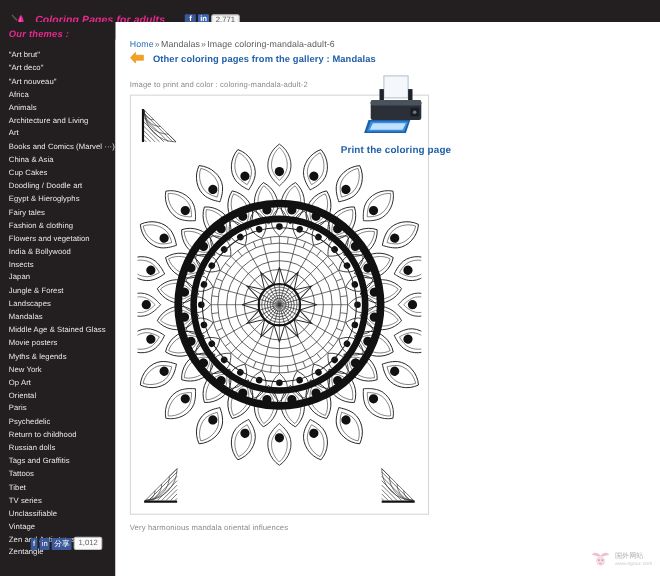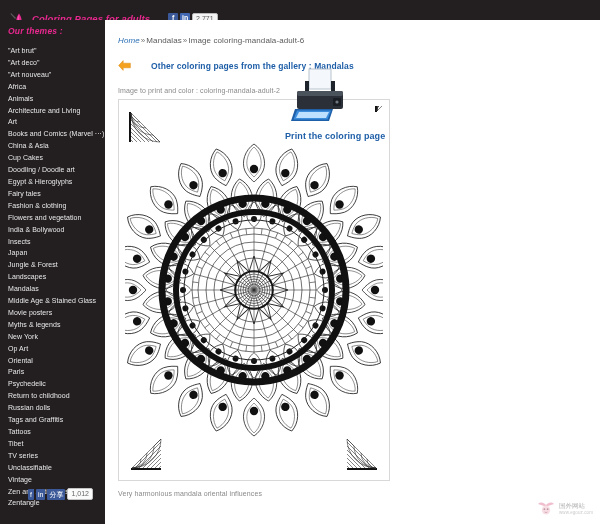--- a/index.html
+++ b/index.html
@@ -50,25 +50,25 @@
     display: block; color: #e9e9e9; font-size: 7px; line-height: 11.9px;
     text-decoration: none; white-space: nowrap; letter-spacing: .05px;
   }
 
   
   .content {
     position: absolute; left: 105px; top: 20px; width: 495px; height: 504px;
     background: #fff; padding: 16px 0 0 13px;
   }
   .breadcrumb { font-size: 8px; color: #5a5a5a; letter-spacing: .1px; }
-  .breadcrumb a { color: #2a6fb5; text-decoration: none; font-style: italic; }
+  .breadcrumb a { color: #2a6fb5; text-decoration: none; }
   .breadcrumb .sep { color: #777; margin: 0 1px; }
 
   .gallery-link-row {
-    display: flex; align-items: center; gap: 20px; margin-top: 15px;
+    display: flex; align-items: center; gap: 8px; margin-top: 2px;
   }
   .arrow-left-icon { width: 13px; height: 11px; display: block; flex: none; }
   .gallery-link {
     color: #1f5fa8; font-size: 8.5px; font-weight: bold; text-decoration: none;
     letter-spacing: .1px;
   }
 
   .image-caption-top {
     font-size: 7px; color: #8a8a8a; margin-top: 16px; letter-spacing: .1px;
   }
@@ -81,21 +81,21 @@
   }
   .mandala { display: block; }
 
   .image-caption-bottom {
     font-size: 7px; color: #8a8a8a; margin-top: 9px; letter-spacing: .1px;
   }
 
   
   .print-block {
     position: absolute; left: 285px; top: 67px; width: 150px;
-    display: flex; flex-direction: column; align-items: flex-start;
+    display: flex; flex-direction: column; align-items: center;
   }
   .printer-icon { width: 70px; height: 58px; display: block; }
   .print-link {
     margin-top: 6px; color: #1f5fa8; font-size: 9px; font-weight: bold;
     text-decoration: none; letter-spacing: .1px; white-space: nowrap;
   }
 
   
   .footer-share {
     position: absolute; left: 28px; top: 488px;

